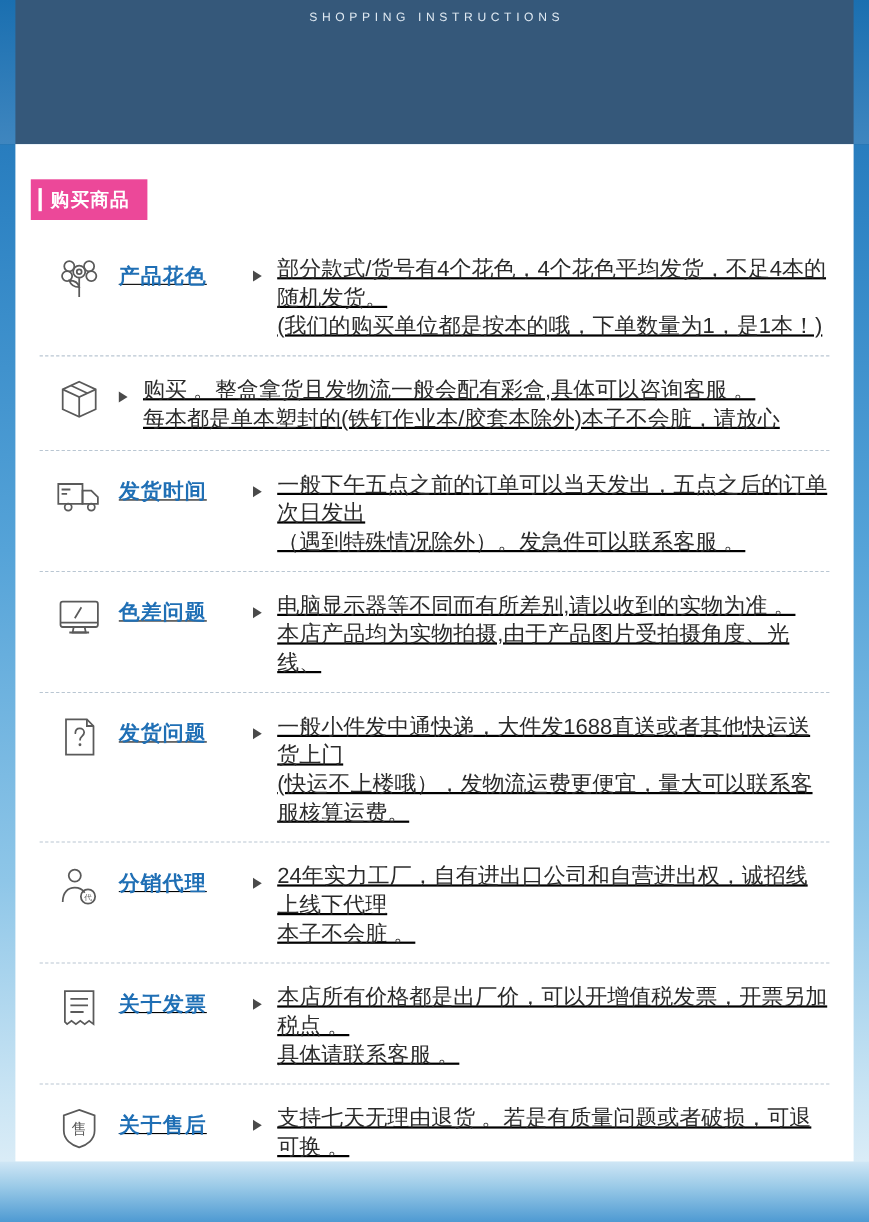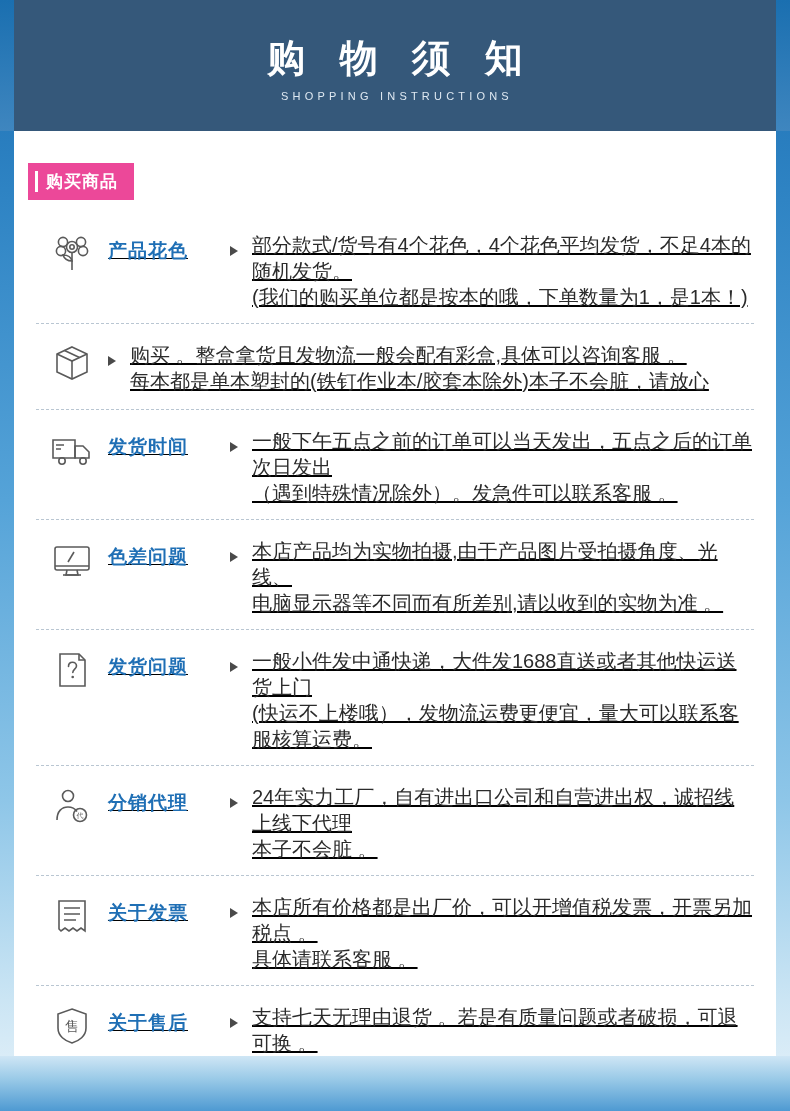--- a/index.html
+++ b/index.html
@@ -152,21 +152,20 @@
   }
 </style>
 </head>
 <body>
 
 <div class="page">
 
   <div class="banner">
     <div class="stripe-left"></div>
     <div class="stripe-right"></div>
-    <div class="banner-title">购 物 须 知</div>
     <div class="banner-sub">SHOPPING INSTRUCTIONS</div>
   </div>
 
   <div class="card">
 
     <div class="section-tag">购买商品</div>
 
     <div class="rows">
 
       <div class="row">
@@ -238,22 +237,22 @@
             <path d="M20 34 L19 39 L31 39 L30 34"></path>
             <path d="M16 39 L34 39"></path>
             <path d="M27 16 L21 26"></path>
           </svg>
         </div>
         <div class="label-cell">色差问题</div>
         <div class="arrow-cell">
             <div class="tri"></div>
           </div>
         <div class="text-cell">
+          <p>电脑显示器等不同而有所差别,请以收到的实物为准 。</p>
           <p>本店产品均为实物拍摄,由于产品图片受拍摄角度、光线、</p>
-          <p>电脑显示器等不同而有所差别,请以收到的实物为准 。</p>
         </div>
       </div>
 
       <div class="row">
         <div class="icon-cell">
           <svg width="48" height="48" viewBox="0 0 48 48" fill="none" stroke="#5a5a5a" stroke-width="1.6">
             <path d="M12 8 L31 8 L37 14 L37 40 L12 40 Z"></path>
             <path d="M31 8 L31 14 L37 14"></path>
             <path d="M20.5 20.5 C20.5 17.8 22.3 16.2 24.5 16.2 C26.8 16.2 28.5 17.9 28.5 20 C28.5 23 24.8 23.4 24.8 26.5" stroke-linecap="round"></path>
             <circle cx="24.7" cy="31" r="1.3" fill="#5a5a5a" stroke="none"></circle>

